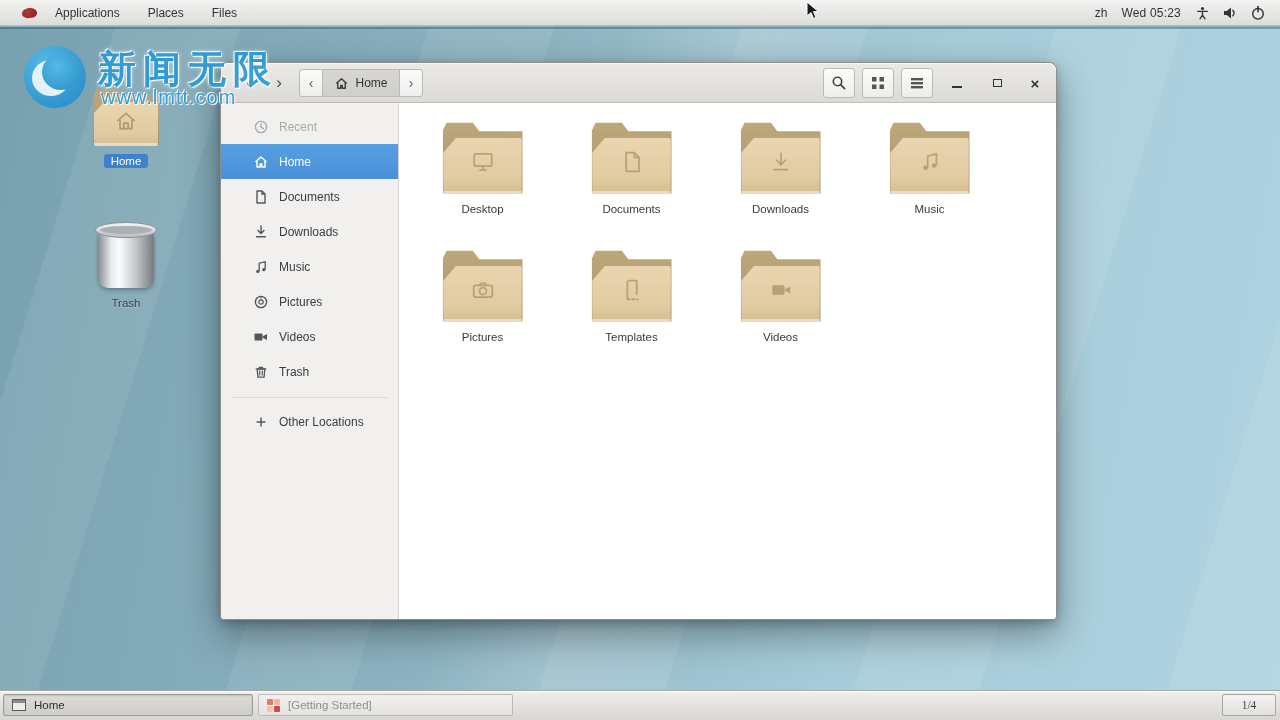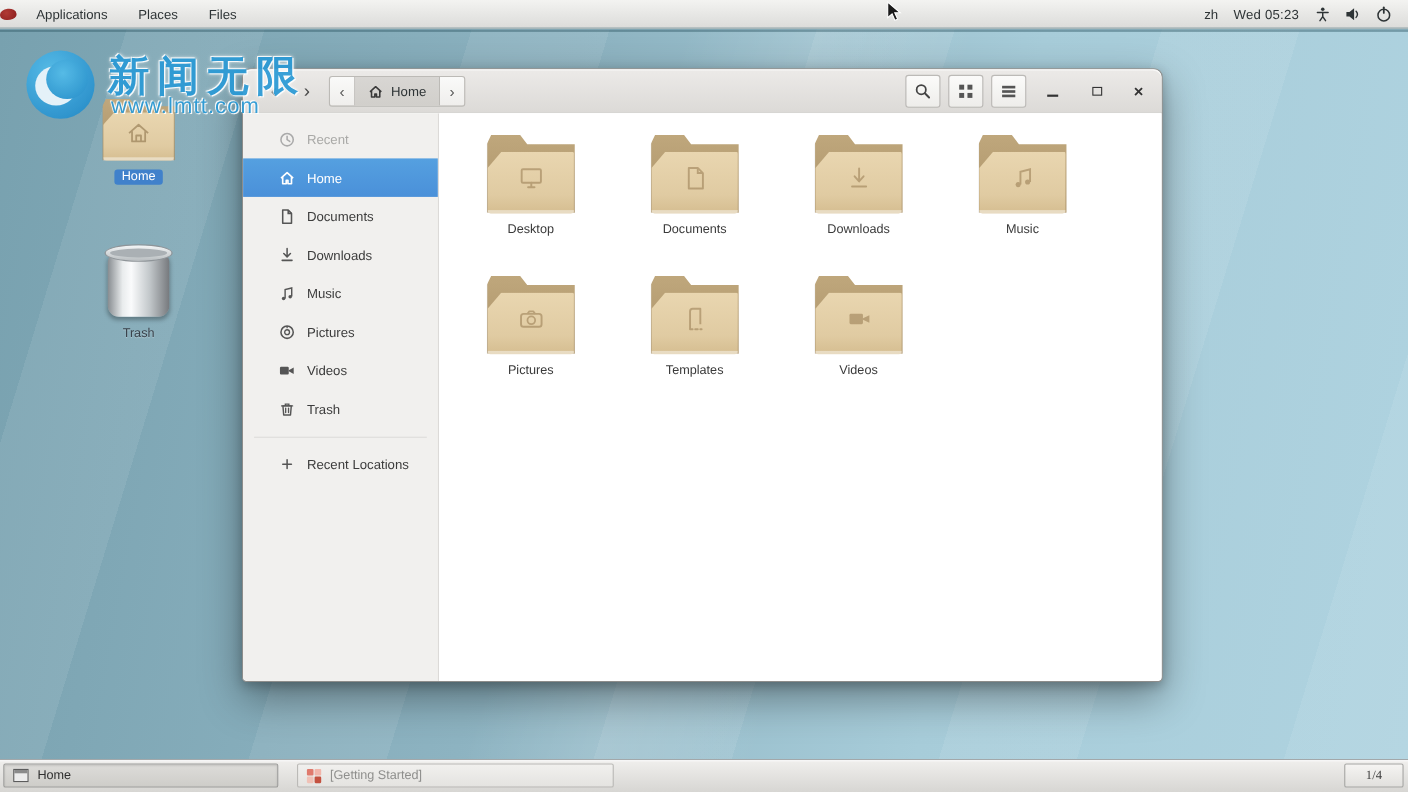--- a/index.html
+++ b/index.html
@@ -4,21 +4,21 @@
 <style>
   * { margin:0; padding:0; box-sizing:border-box; }
   html,body { width:1280px; height:720px; overflow:hidden; }
   body { font-family:"Liberation Sans", sans-serif; }
   .stage { position:relative; width:1280px; height:720px; background:#89b0bd; overflow:hidden; }
 
   
   .panel { position:absolute; left:0; top:0; width:1280px; height:26px;
     background:linear-gradient(#f3f3f1,#dcdcda); border-bottom:1px solid #b9b9b7;
     display:flex; align-items:center; font-size:12px; color:#2e3436; z-index:50; }
-  .panel-left { display:flex; align-items:center; gap:4px; padding-left:0; }
+  .panel-left { display:flex; align-items:center; gap:4px; padding-left:22px; }
   .menu-item { padding:4px 12px; cursor:default; }
   .distro-logo { width:15px; height:10px; background:radial-gradient(circle at 40% 35%, #b03a35, #8c1d1d);
     border-radius:50% 50% 42% 42%; transform:rotate(-6deg); margin-right:2px; }
   .panel-right { margin-left:auto; display:flex; align-items:center; gap:14px; padding-right:14px; }
   .status-icons { display:flex; align-items:center; gap:12px; }
   .clock { letter-spacing:.2px; }
 
   
   .cursor { position:absolute; left:806px; top:1px; z-index:999; }
 
@@ -111,22 +111,22 @@
   .f-label { margin-top:8px; font-size:11.5px; color:#3a3a3a; }
 
   
   .taskbar { position:absolute; left:0; top:690px; width:1280px; height:30px;
     background:linear-gradient(#f0efed,#d7d6d3); border-top:1px solid #a3a8aa;
     box-shadow:inset 0 1px 0 #ffffff; z-index:60; }
   .task-btn { position:absolute; top:3px; bottom:4px; border-radius:2px; display:flex;
     align-items:center; gap:8px; padding-left:8px; font-size:11.5px; }
   .task-home { left:3px; width:250px; border:1px solid #9b9b99; color:#2f2f2f;
     background:linear-gradient(#dddcd9,#cecdc9); box-shadow:inset 0 1px 2px rgba(0,0,0,.14); }
-  .task-gs { left:258px; width:288px; border:1px solid #bbbab7; color:#8f8f8d;
-    background:linear-gradient(#f1f0ee,#e4e3e0);margin-left:12px; }
+  .task-gs { left:258px; width:255px; border:1px solid #bbbab7; color:#8f8f8d;
+    background:linear-gradient(#f1f0ee,#e4e3e0); }
   .mini-window { width:14px; height:12px; border:1px solid #5c5c5c; background:#ececec; position:relative; }
   .mini-window::before { content:""; position:absolute; left:0; right:0; top:0; height:3px; background:#8b8b8b; }
   .gs-icon { display:grid; grid-template-columns:6px 6px; grid-template-rows:6px 6px; gap:1px; }
   .gs-icon span { border-radius:1px; }
   .gs-1 { background:#e07a6d; } .gs-2 { background:#f2b5aa; } .gs-3 { background:#f0c1b6; } .gs-4 { background:#c4513f; }
   .ws-ind { position:absolute; right:4px; top:3px; bottom:4px; width:54px; border:1px solid #a7a7a5;
     border-radius:2px; background:linear-gradient(#f5f4f2,#e1e0dd); display:flex; align-items:center;
     justify-content:center; font-size:11.5px; color:#3f3f3f;font-family:Liberation Serif, serif; }
 
   
@@ -327,21 +327,21 @@
         </span>
         <span>Trash</span>
       </div>
       <div class="sb-sep"></div>
       <div class="sb-item">
         <span class="sb-ic">
           <svg width="14" height="14" viewBox="0 0 16 16">
               <path d="M8 3.5v9M3.5 8h9" stroke="#555" stroke-width="1.6" stroke-linecap="round"></path>
             </svg>
         </span>
-        <span>Recent Locations</span>
+        <span>Other Locations</span>
       </div>
     </div>
 
     <div class="content">
 
       <div class="f-item">
         <div class="folder">
           <div class="f-back"></div>
             <div class="f-front"></div>
           <svg class="emblem" width="28" height="28" viewBox="0 0 24 24">

